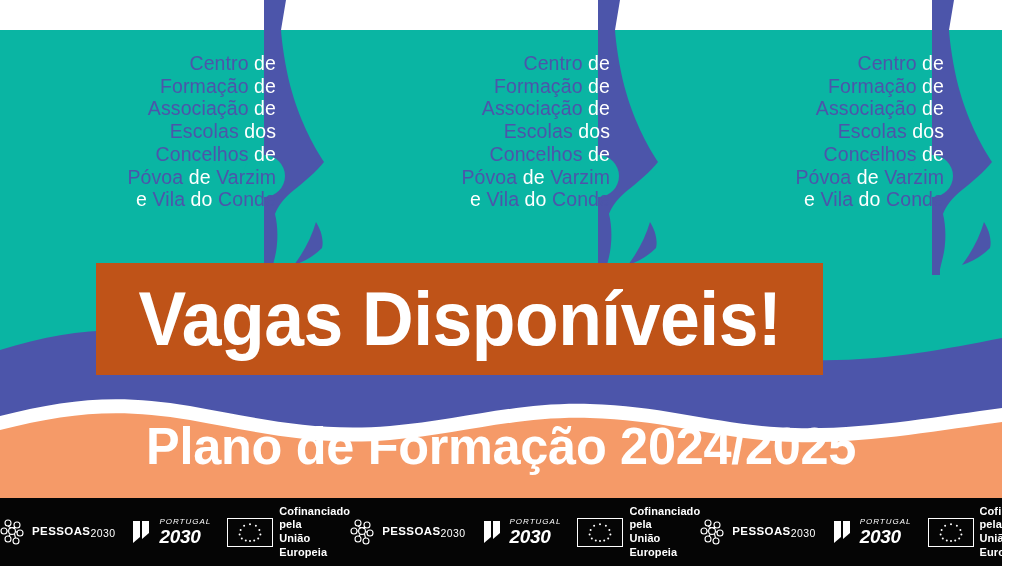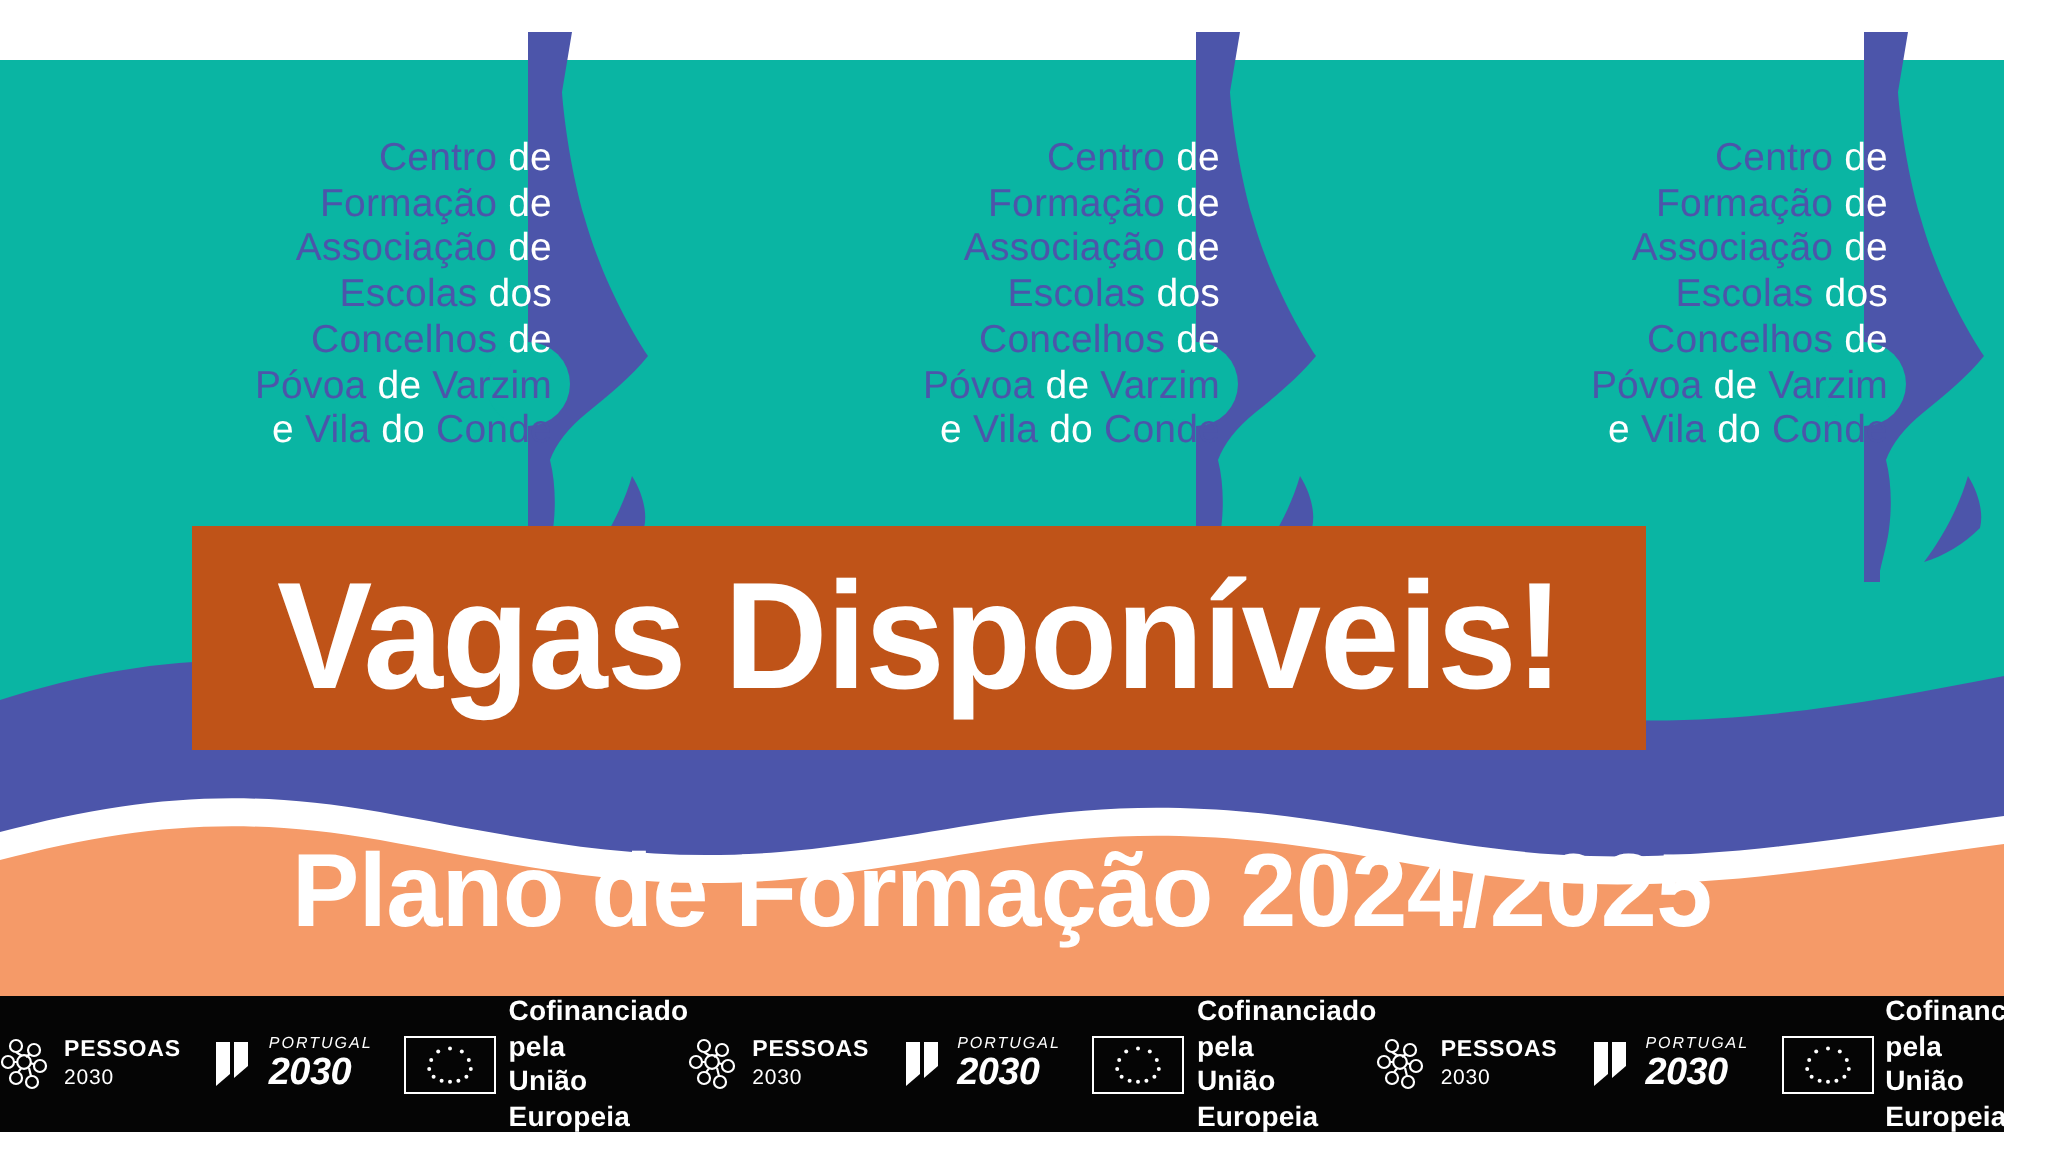--- a/index.html
+++ b/index.html
@@ -19,21 +19,21 @@
     overflow:hidden;background:#0ab5a3;
   }
   .teal-bg{position:absolute;inset:0;background:#0ab5a3;}
 
   
   .wave-layer{position:absolute;left:0;bottom:0;width:1002px;height:200px;}
   .wave-layer svg{display:block;width:100%;height:100%;}
 
   
   .logo-row{
-    position:absolute;left:0;top:46px;width:1002px;height:240px;
+    position:absolute;left:0;top:30px;width:1002px;height:240px;
     display:flex;
   }
   .logo-unit{
     position:relative;flex:1 1 0;height:240px;
   }
   .logo-text{
     position:absolute;right:58px;top:22px;
     text-align:right;line-height:1.165;
     font-size:19.5px;font-weight:400;letter-spacing:.1px;
     white-space:nowrap;
@@ -80,37 +80,37 @@
     background:#050505;
     display:flex;align-items:center;
   }
   .footer-group{
     flex:1 1 0;display:flex;align-items:center;justify-content:center;gap:16px;
   }
   .fl{display:flex;align-items:center;gap:6px;}
 
   .pessoas-mark{width:26px;height:30px;flex:0 0 auto;}
   .pessoas-mark svg{display:block;width:100%;height:100%;}
-  .pessoas-words{display:flex;flex-direction:column;line-height:1;}
+  .pessoas-words{display:flex;flex-direction:row;line-height:1;}
   .pessoas-words .p1{color:#fff;font-weight:700;font-size:11.5px;letter-spacing:.4px;}
   .pessoas-words .p2{color:#fff;font-weight:400;font-size:10.5px;letter-spacing:.4px;margin-top:2px;}
 
   .pt-mark{width:22px;height:26px;flex:0 0 auto;}
   .pt-mark svg{display:block;width:100%;height:100%;}
   .pt-words{display:flex;flex-direction:column;line-height:1;font-style:italic;}
   .pt-words .p1{color:#fff;font-weight:400;font-size:8px;letter-spacing:1px;}
   .pt-words .p2{color:#fff;font-weight:700;font-size:19px;letter-spacing:-.3px;margin-top:1px;}
 
   .eu-box{
     width:44px;height:27px;border:1.4px solid #fff;flex:0 0 auto;
     position:relative;
   }
   .eu-box svg{position:absolute;inset:0;width:100%;height:100%;}
   .eu-words{display:flex;flex-direction:column;line-height:1.25;}
-  .eu-words span{color:#fff;font-weight:700;font-size:14px;letter-spacing:.1px;}
+  .eu-words span{color:#fff;font-weight:700;font-size:11px;letter-spacing:.1px;}
 </style>
 </head>
 <body>
 
 <div id="poster">
 
   <div class="stage">
     <div class="teal-bg"></div>
 
     <div class="wave-layer">

